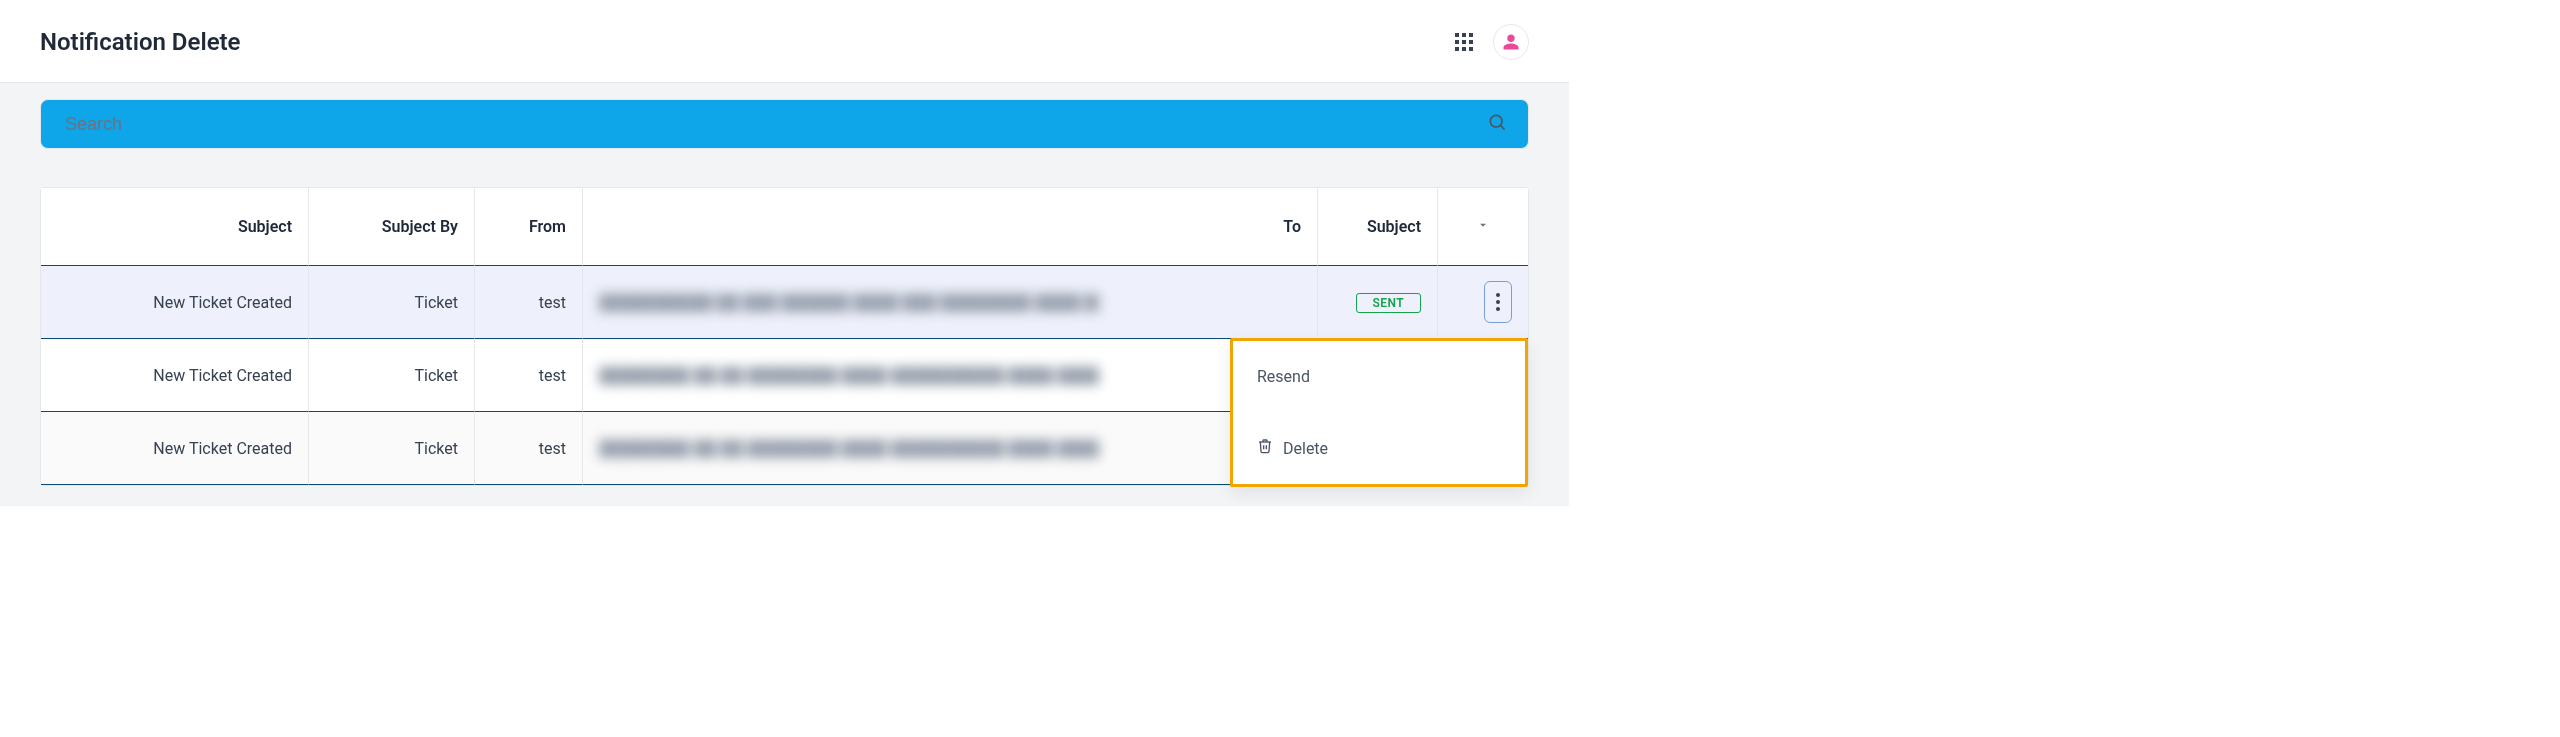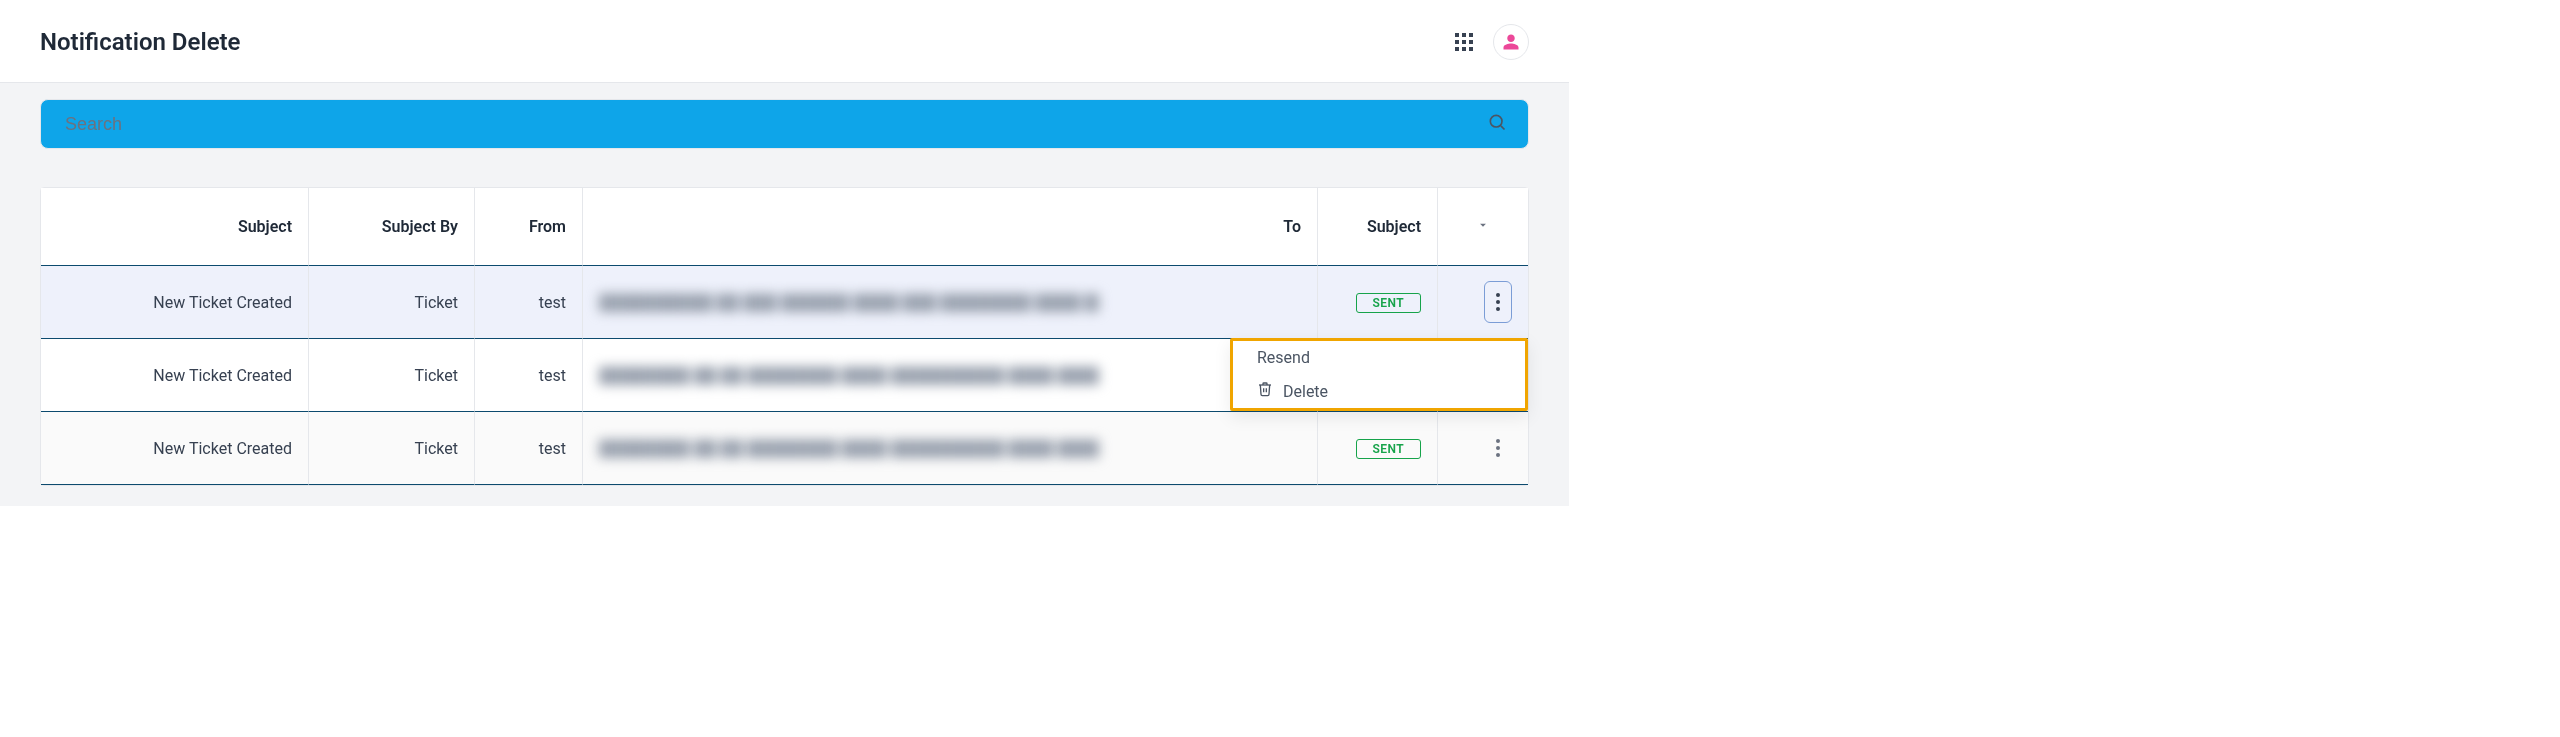--- a/index.html
+++ b/index.html
@@ -150,21 +150,21 @@
     background:#fff;
     border:3px solid #f0a500;
     border-radius:2px;
     box-shadow: 0 6px 18px rgba(0,0,0,0.08);
     z-index: 100;
   }
   .dropdown-item {
     display:flex;
     align-items:center;
     gap:10px;
-    padding: 7px 24px;
+    padding: 26px 24px;
     color:#4b5563;
     font-size:16px;
     cursor:pointer;
   }
   th.th-actions { text-align:center; }
 </style>
 </head>
 <body>
 
 <div class="page-wrap">

